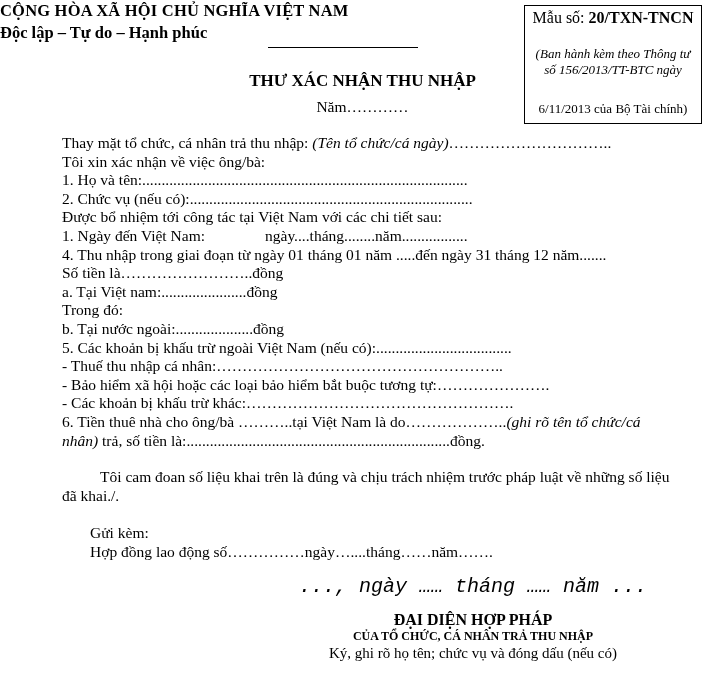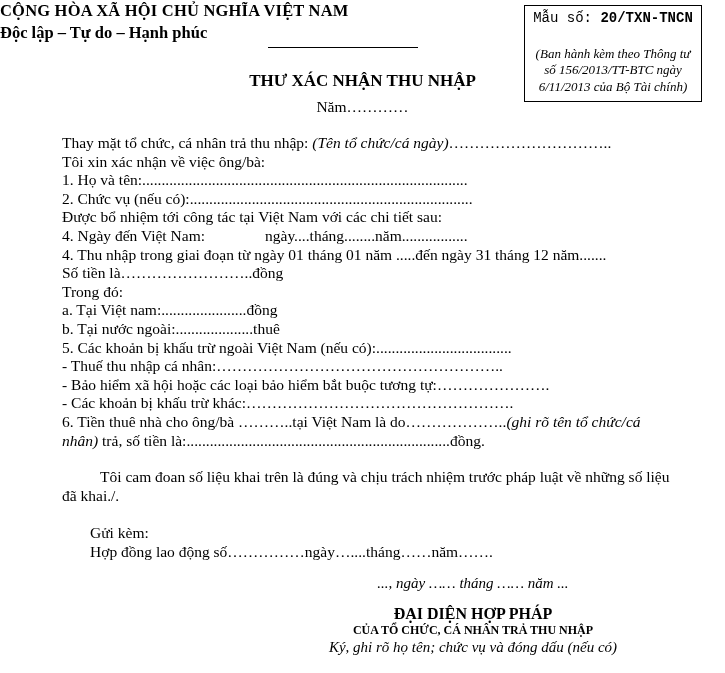--- a/index.html
+++ b/index.html
@@ -18,45 +18,45 @@
   .motto { font-weight:bold; font-size:16.5px; margin-top:2px; }
   .motto-rule { width:150px; border-top:1.6px solid #000; margin:4px auto 0 auto; height:0; }
 
   
   .form-box {
     position:absolute; top:5px; right:23px; width:168px;
     border:1.6px solid #000;
     text-align:center; padding:4px 4px 6px 4px;
     font-size:13px; line-height:16px;
   }
-  .form-box .code-line { font-size:14px;font-family:Liberation Mono, monospace; }
+  .form-box .code-line { font-size:16px; }
   .form-box .code { font-weight:bold; }
   .form-box .issued-a { font-style:italic; margin-top:20px; }
-  .form-box .issued-b { font-style:italic; margin-top:1px; }
+  .form-box .issued-b { margin-top:23px; }
 
   
   .doc-title { margin-top:23px; text-align:center; }
   .doc-title .main { font-weight:bold; font-size:17px; }
   .doc-title .year { margin-top:7px; }
 
   
   .body-block { margin:18px 0 0 62px; width:640px; line-height:18.6px; }
   .line { white-space:nowrap; overflow:hidden; }
   .it { font-style:italic; }
   .tab { display:inline-block; width:60px; }
 
   .commit { margin:17px 30px 0 62px; width:622px; text-indent:38px; line-height:19px; }
   .attach { margin:18px 0 0 90px; line-height:19px; }
 
   
   .sign { margin:14px 0 0 292px; width:362px; text-align:center; }
-  .sign .date { font-style:italic; font-size:15px; }
+  .sign .date { font-style:italic; font-size:20px;font-family:Liberation Mono, monospace; }
   .sign .t1 { font-weight:bold; font-size:16px; margin-top:13px; }
   .sign .t2 { font-weight:bold; font-size:12px; }
-  .sign .note { font-style:italic; font-size:15px; margin-top:1px; }
+  .sign .note { font-size:15px; margin-top:1px; }
 </style>
 </head>
 <body>
 
 <div class="page">
 
   <div class="header-center">
     <div class="national">CỘNG HÒA XÃ HỘI CHỦ NGHĨA VIỆT NAM</div>
     <div class="motto">Độc lập – Tự do – Hạnh phúc</div>
     <div class="motto-rule"></div>
@@ -77,27 +77,27 @@
 
   <div class="body-block">
     <div class="line">
       <span>Thay mặt tổ chức, cá nhân trả thu nhập: </span><span class="it">(Tên tổ chức/cá ngày)</span><span>…………………………..</span>
     </div>
     <div class="line">Tôi xin xác nhận về việc ông/bà:</div>
     <div class="line">1. Họ và tên:....................................................................................</div>
     <div class="line">2. Chức vụ (nếu có):.........................................................................</div>
     <div class="line">Được bổ nhiệm tới công tác tại Việt Nam với các chi tiết sau:</div>
     <div class="line">
-      <span>4. Ngày đến Việt Nam:</span><span class="tab"></span><span>ngày....tháng........năm.................</span>
+      <span>1. Ngày đến Việt Nam:</span><span class="tab"></span><span>ngày....tháng........năm.................</span>
     </div>
     <div class="line">4. Thu nhập trong giai đoạn từ ngày 01 tháng 01 năm .....đến ngày 31 tháng 12 năm.......</div>
     <div class="line">Số tiền là……………………..đồng</div>
+    <div class="line">a. Tại Việt nam:......................đồng</div>
     <div class="line">Trong đó:</div>
-    <div class="line">a. Tại Việt nam:......................đồng</div>
-    <div class="line">b. Tại nước ngoài:....................thuê</div>
+    <div class="line">b. Tại nước ngoài:....................đồng</div>
     <div class="line">5. Các khoản bị khấu trừ ngoài Việt Nam (nếu có):...................................</div>
     <div class="line">- Thuế thu nhập cá nhân:………………………………………………..</div>
     <div class="line">- Bảo hiểm xã hội hoặc các loại bảo hiểm bắt buộc tương tự:………………….</div>
     <div class="line">- Các khoản bị khấu trừ khác:…………………………………………….</div>
     <div class="line">
       <span>6. Tiền thuê nhà cho ông/bà ………..tại Việt Nam là do………………..</span><span class="it">(ghi rõ tên tổ chức/cá</span>
     </div>
     <div class="line">
       <span class="it">nhân)</span><span> trả, số tiền là:....................................................................đồng.</span>
     </div>

